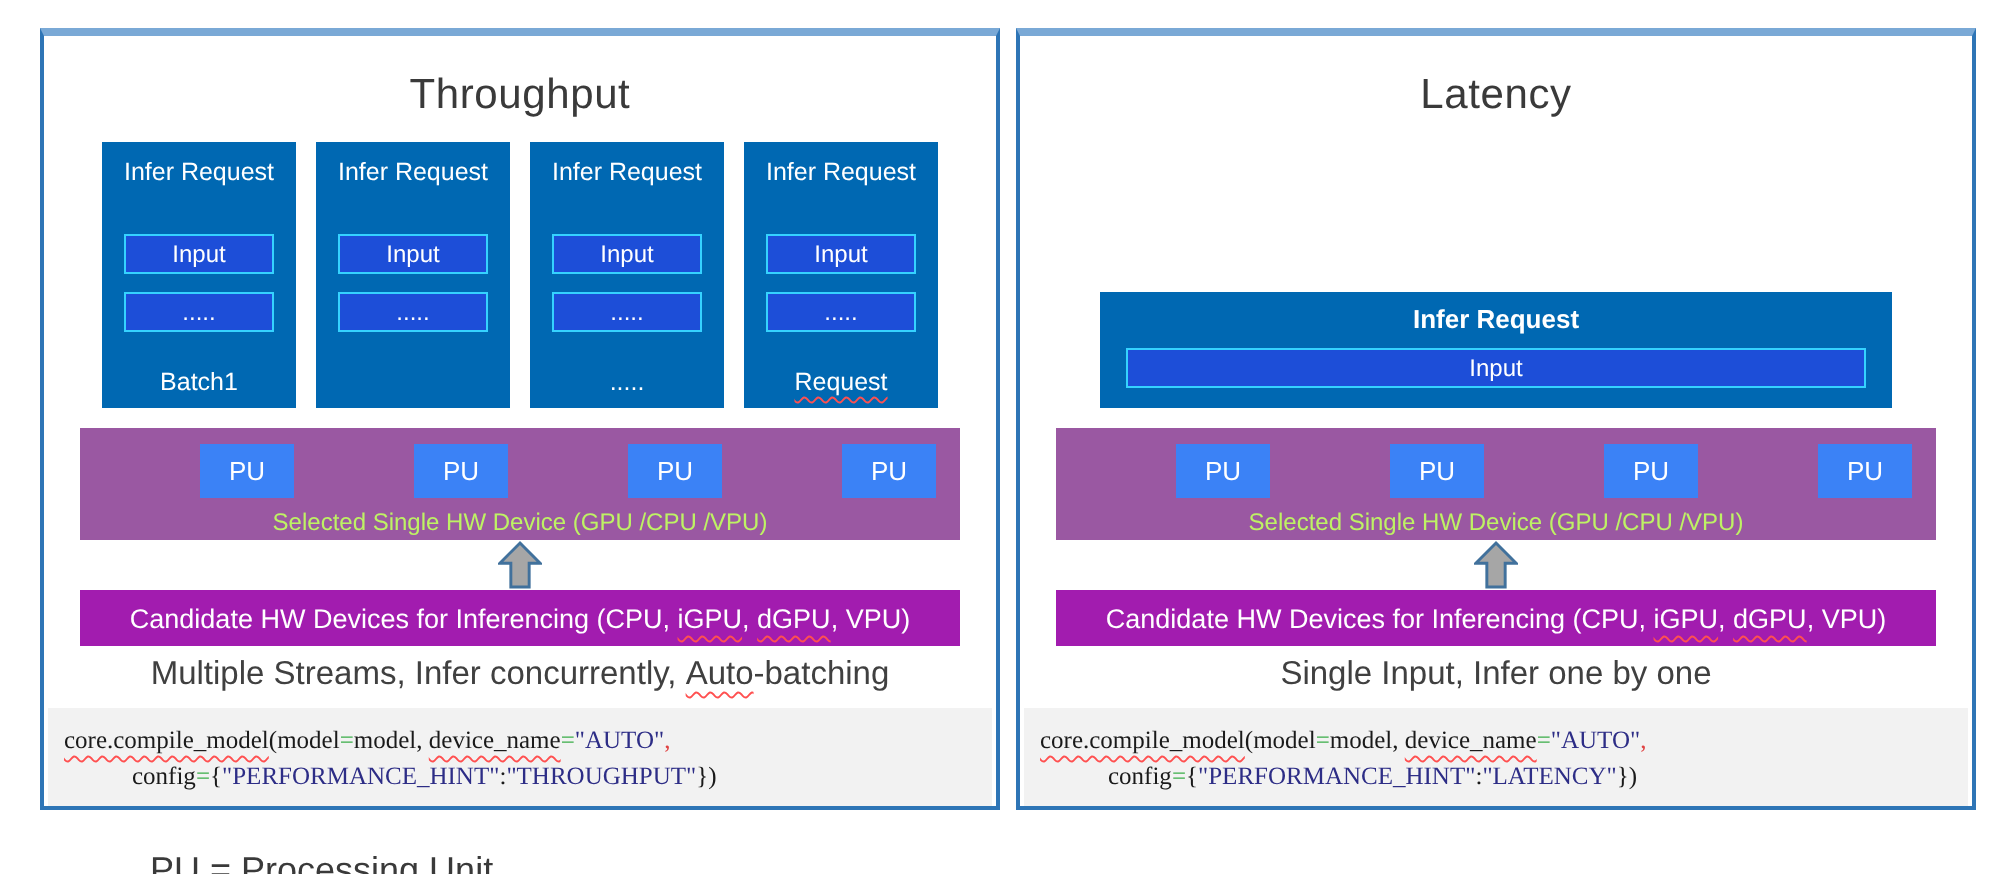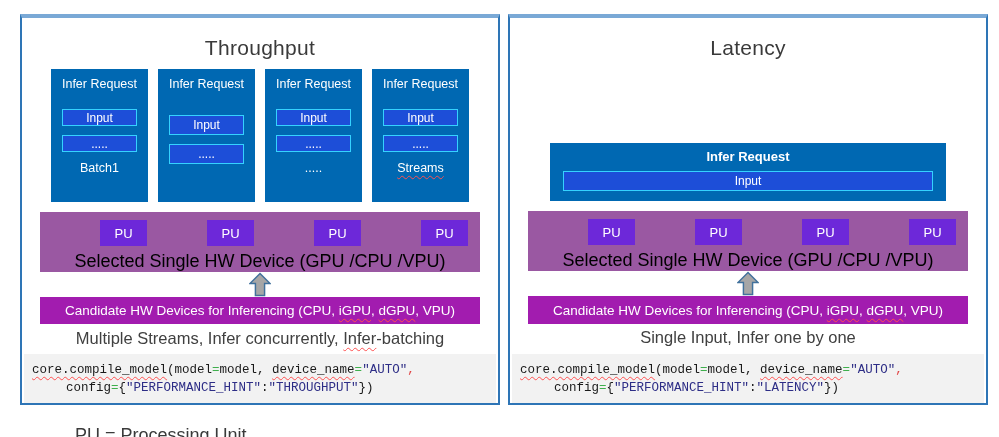--- a/index.html
+++ b/index.html
@@ -31,62 +31,62 @@
   }
   .card-title {
     text-align: center; font-size: 12.5px; line-height: 15px; padding: 8px 6px 0;
     height: 46px;
   }
   .cyan-bar {
     background: #1d4ed8; color: #fff; font-size: 12px;
     display: flex; align-items: center; justify-content: center;
     height: 20px; margin: 0 11px 9px; border: 1px solid #35d2ff;
   }
-  .batch-label { margin-top: auto; text-align: center; font-size: 12.5px; padding-bottom: 27px; }
+  .batch-label { margin-top: auto; text-align: center; font-size: 12.5px; padding-bottom: 6px; }
 
   .single-stack { align-items: flex-end; }
   .wide-card {
     width: calc(100% - 28px); height: 58px; background: #0068b2;
     display: flex; flex-direction: column; color: #fff;
   }
   .wide-title { text-align: center; font-size: 13px; font-weight: 700; line-height: 24px; padding-top: 2px; }
   .wide-input { margin: 2px 13px 8px; height: 20px; }
 
   
   .device-bar {
     margin: 10px 18px 0; height: 60px; background: #9a58a2;
     display: flex; flex-direction: column; padding: 8px 12px 0;
   }
   .pu-row { display: flex; gap: 12px; height: 27px; }
   .pu-box {
-    flex: 1 1 0; background: #6d28d9; color: #fff; font-size: 13px;
+    flex: 1 1 0; background: #3b82f6; color: #fff; font-size: 13px;
     display: flex; align-items: center; justify-content: center; margin-left: 48px;
   }
-  .device-label { color: #000000; font-size: 18px; text-align: center; margin-top: 5px; }
+  .device-label { color: #bef264; font-size: 12px; text-align: center; margin-top: 5px; }
 
   
   .arrow-row { height: 25px; display: flex; align-items: center; justify-content: center; }
 
   
   .cand-bar {
     margin: 0 18px; height: 30px; background: #a21caf;
     color: #fff; font-size: 13.5px; display: flex; align-items: center; justify-content: center;
     white-space: pre;
   }
 
   
   .caption {
     height: 31px; display: flex; align-items: center; justify-content: center;
     font-size: 16.5px; color: #404040; white-space: pre;
   }
 
   
   .code {
     margin: 2px 2px 0; background: #f2f2f2; padding: 7px 8px 6px;
-    font-family: Liberation Mono, monospace; font-size: 12.5px; line-height: 18px;
+    font-family: Liberation Serif, serif; font-size: 12.5px; line-height: 18px;
     color: #1a1a1a;
   }
   .code-line { white-space: pre; }
   .code-indent { padding-left: 34px; }
   .tok-eq { color: #3faf4d; }
   .tok-str { color: #2d2d86; }
   .tok-comma { color: #e04343; }
 
   .sq {
     text-decoration-line: underline;
@@ -124,21 +124,21 @@
         <div class="card">
           <div class="card-title">Infer Request</div>
           <div class="cyan-bar">Input</div>
           <div class="cyan-bar">.....</div>
           <div class="batch-label">.....</div>
         </div>
         <div class="card">
           <div class="card-title">Infer Request</div>
           <div class="cyan-bar">Input</div>
           <div class="cyan-bar">.....</div>
-          <div class="batch-label sq">Streams</div>
+          <div class="batch-label sq">Request</div>
         </div>
       </div>
 
       <div class="device-bar">
         <div class="pu-row">
           <div class="pu-box">PU</div>
           <div class="pu-box">PU</div>
           <div class="pu-box">PU</div>
           <div class="pu-box">PU</div>
         </div>
@@ -146,21 +146,21 @@
       </div>
 
       <div class="arrow-row">
         <svg width="22" height="25" viewBox="0 0 24 26">
           <path d="M12 1 L23 12 H17 V25 H7 V12 H1 Z" fill="#a6a6a6" stroke="#41719c" stroke-width="1.6"></path>
         </svg>
       </div>
 
       <div class="cand-bar"><span>Candidate HW Devices for Inferencing (CPU, </span><span class="sq">iGPU</span><span>, </span><span class="sq">dGPU</span><span>, VPU)</span></div>
 
-      <div class="caption"><span>Multiple Streams, Infer concurrently, </span><span class="sq">Infer</span><span>-batching</span></div>
+      <div class="caption"><span>Multiple Streams, Infer concurrently, </span><span class="sq">Auto</span><span>-batching</span></div>
 
       <div class="code">
         <div class="code-line"><span class="sq">core.compile_model</span><span>(model</span><span class="tok-eq">=</span><span>model</span><span>, </span><span class="sq">device_name</span><span class="tok-eq">=</span><span class="tok-str">"AUTO"</span><span class="tok-comma">,</span></div>
         <div class="code-line code-indent"><span>config</span><span class="tok-eq">=</span><span>{</span><span class="tok-str">"PERFORMANCE_HINT"</span><span>:</span><span class="tok-str">"THROUGHPUT"</span><span>})</span></div>
       </div>
     </section>
 
     <section class="panel">
       <div class="panel-title">Latency</div>
 

